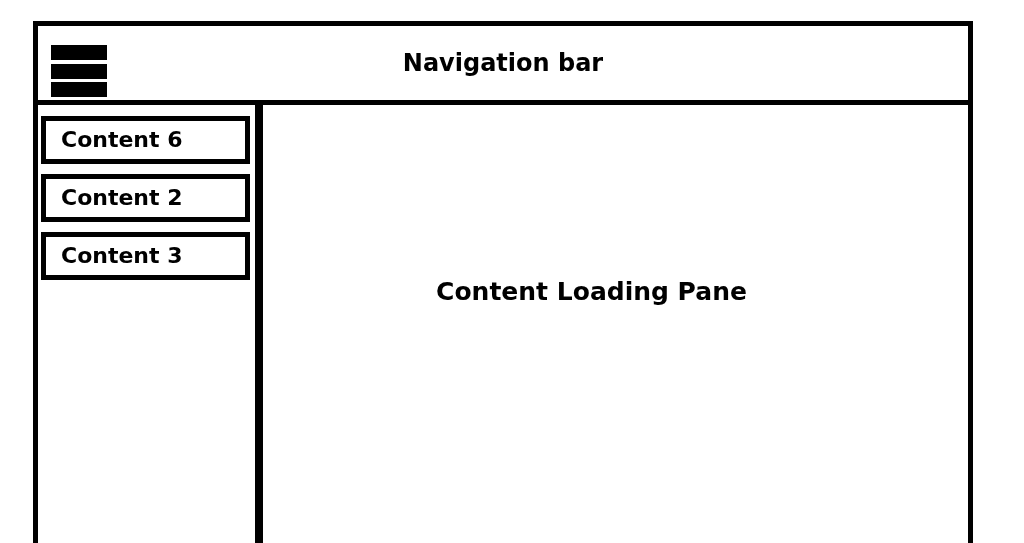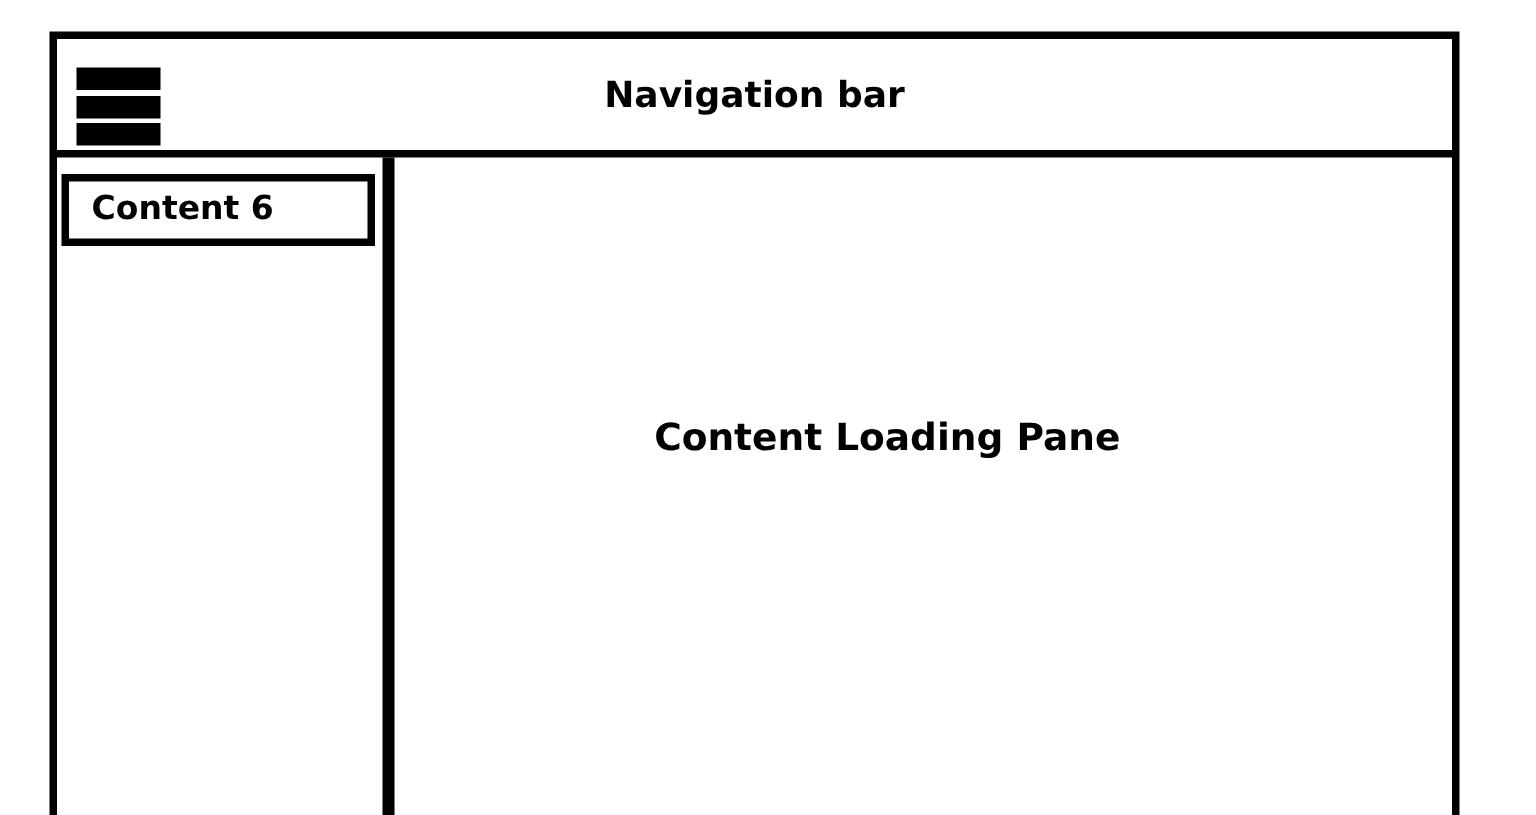--- a/index.html
+++ b/index.html
@@ -112,20 +112,22 @@
       <span class="bar"></span>
       <span class="bar"></span>
     </button>
     <div class="nav-title">Navigation bar</div>
   </div>
 
   <div class="body-row">
 
     <div class="sidebar">
       <button class="sidebar-btn">Content 6</button>
+      <button class="sidebar-btn">Content 2</button>
+      <button class="sidebar-btn">Content 3</button>
     </div>
 
     <div class="main-pane">
       <div class="main-pane-label">Content Loading Pane</div>
     </div>
 
   </div>
 
 </div>
 

